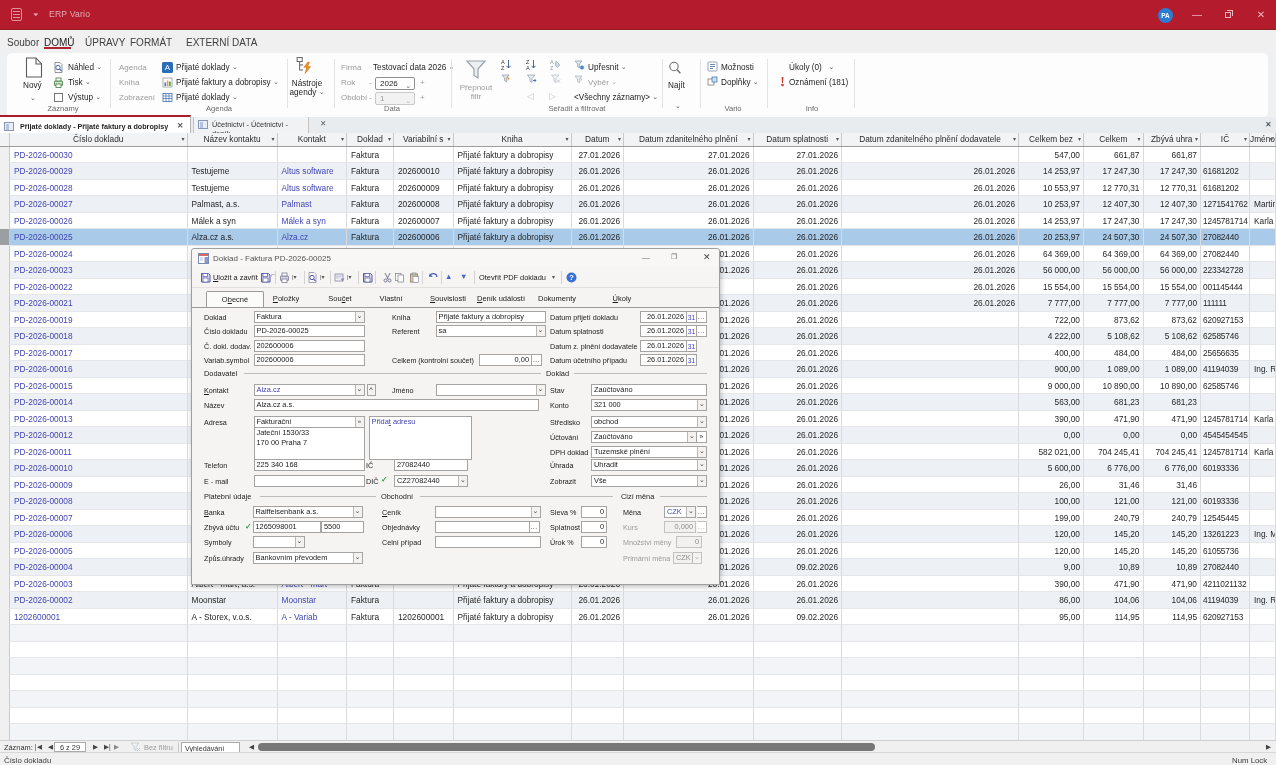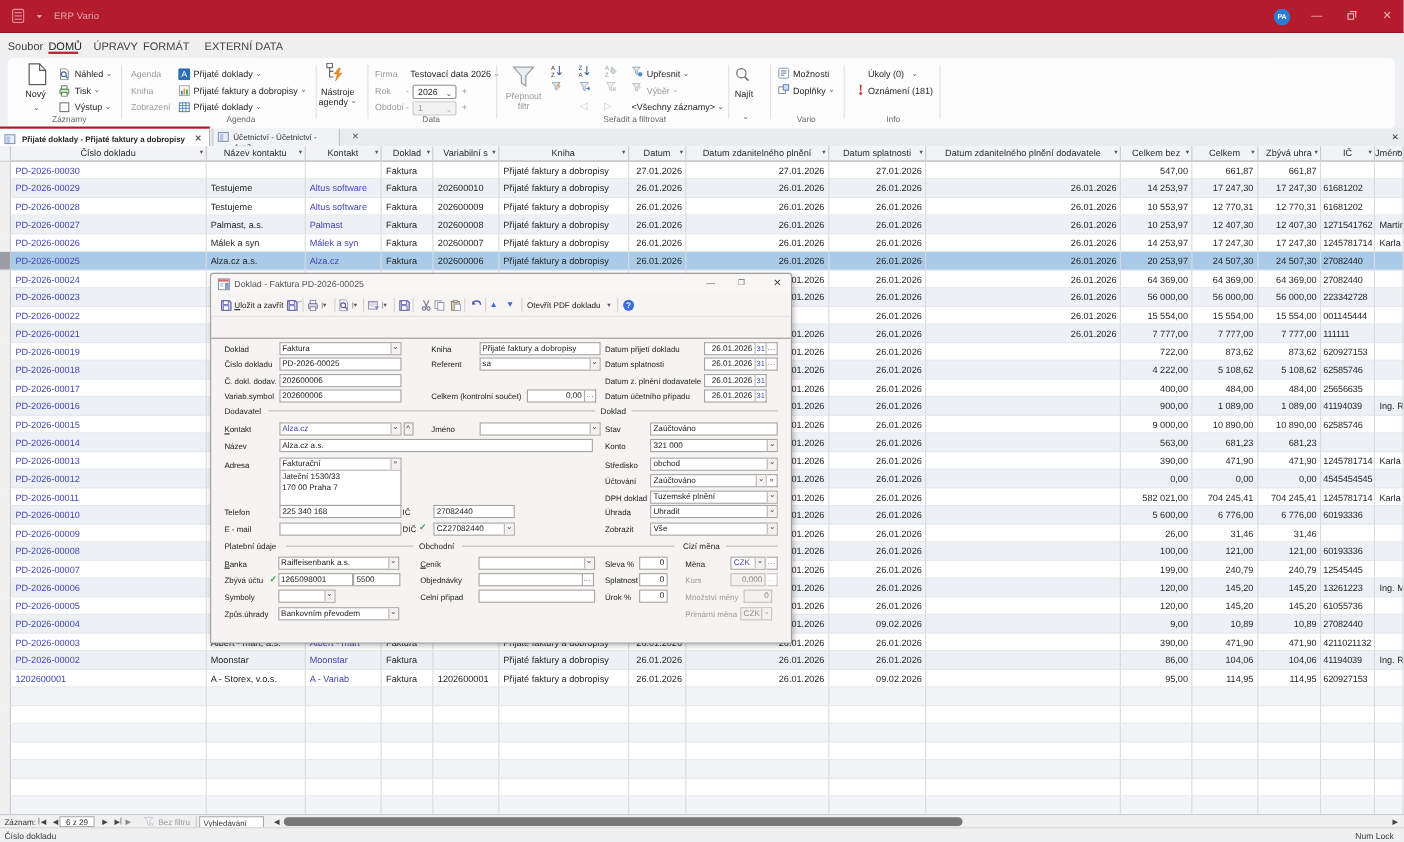--- a/index.html
+++ b/index.html
@@ -1030,20 +1030,30 @@
 <div class="tsep" style="left:282px"></div>
 <div class="abs" style="left:287px;top:6px;font-size:7.4px;color:#1a1a1a">Otevřít PDF dokladu</div>
 <div class="abs" style="left:360px;top:6px;font-size:6px;color:#555">▾</div>
 <div class="tsep" style="left:369px"></div>
 <svg class="abs" style="left:374px;top:5px" width="11" height="11" viewBox="0 0 11 11">
         <circle cx="5.5" cy="5.5" r="5" fill="#3a6fd8"></circle>
         <text x="5.5" y="8.2" font-size="7.5" fill="#fff" text-anchor="middle" font-family="Liberation Sans" font-weight="bold">?</text>
       </svg>
     </div>
  <div id="dlgline"></div>
+ <div id="dlgtabs">
+      <div class="dtab on" style="left:14px;width:58px">O<u>b</u>ecné</div>
+      <div class="dtab" style="left:65px;width:58px"><u>P</u>oložky</div>
+      <div class="dtab" style="left:119px;width:58px">Sou<u>č</u>et</div>
+      <div class="dtab" style="left:170px;width:58px">Vlastní</div>
+      <div class="dtab" style="left:223px;width:66px"><u>S</u>ouvislosti</div>
+      <div class="dtab" style="left:276px;width:66px"><u>D</u>eník událostí</div>
+      <div class="dtab" style="left:332px;width:66px">Dokumenty</div>
+      <div class="dtab" style="left:402px;width:56px"><u>Ú</u>koly</div>
+    </div>
  <div id="dlgbody">
       <div class="lab " style="left:12px;top:63.5px">Doklad</div>
 <div class="inp " style="left:61.5px;top:61.5px;width:111px;padding-right:10px">Faktura<span class="dd ">⌄</span></div>
 <div class="lab " style="left:200px;top:63.5px">Kniha</div>
 <div class="inp " style="left:243.5px;top:61.5px;width:110px">Přijaté faktury a dobropisy</div>
 <div class="lab " style="left:358px;top:63.5px">Datum přijetí dokladu</div>
 <div class="inp num" style="left:448px;top:61.5px;width:47px">26.01.2026</div>
 <div class="btn31" style="left:495px;top:61.5px">31</div>
 <div class="btndots" style="left:505px;top:61.5px">...</div>
 <div class="lab " style="left:12px;top:78px">Číslo dokladu</div>
@@ -1080,20 +1090,21 @@
       </div>
 <div class="lab " style="left:358px;top:137px">Stav</div>
 <div class="inp " style="left:399px;top:135px;width:116px">Zaúčtováno</div>
 <div class="lab " style="left:12px;top:152px">Název</div>
 <div class="inp " style="left:61.5px;top:150px;width:285px">Alza.cz a.s.</div>
 <div class="lab " style="left:358px;top:152px">Konto</div>
 <div class="inp " style="left:399px;top:150px;width:116px;padding-right:10px">321 000<span class="dd ">⌄</span></div>
 <div class="lab " style="left:12px;top:169px">Adresa</div>
 <div class="inp" style="left:61.5px;top:167px;width:111px;padding-right:10px">Fakturační<span class="dd" style="font-size:6px;line-height:9px">»</span></div>
 <div class="inp " style="left:61.5px;top:179px;width:111px;height:32px;line-height:10px;border-top:none">Jateční 1530/33<br>170 00 Praha 7</div>
+<div class="inp" style="left:176.5px;top:167px;width:103.5px;height:44px;line-height:9px"><span class="blue">Přida<u>t</u> adresu</span></div>
 <div class="lab " style="left:358px;top:169px">Středisko</div>
 <div class="inp " style="left:399px;top:167px;width:116px;padding-right:10px">obchod<span class="dd ">⌄</span></div>
 <div class="lab " style="left:358px;top:184px">Účtování</div>
 <div class="inp " style="left:399px;top:182px;width:106px;padding-right:10px">Zaúčtováno<span class="dd ">⌄</span></div>
 <div class="btndots" style="left:505px;top:182px;width:10px">»</div>
 <div class="lab " style="left:358px;top:199px">DPH doklad</div>
 <div class="inp " style="left:399px;top:197px;width:116px;padding-right:10px">Tuzemské plnění<span class="dd ">⌄</span></div>
 <div class="lab " style="left:12px;top:212px">Telefon</div>
 <div class="inp " style="left:61.5px;top:210px;width:111px">225 340 168</div>
 <div class="lab " style="left:174px;top:212px">IČ</div>

